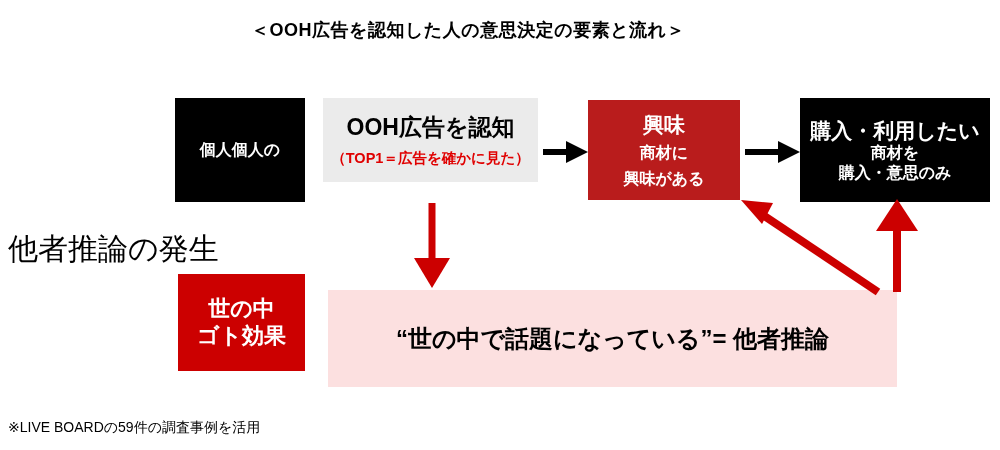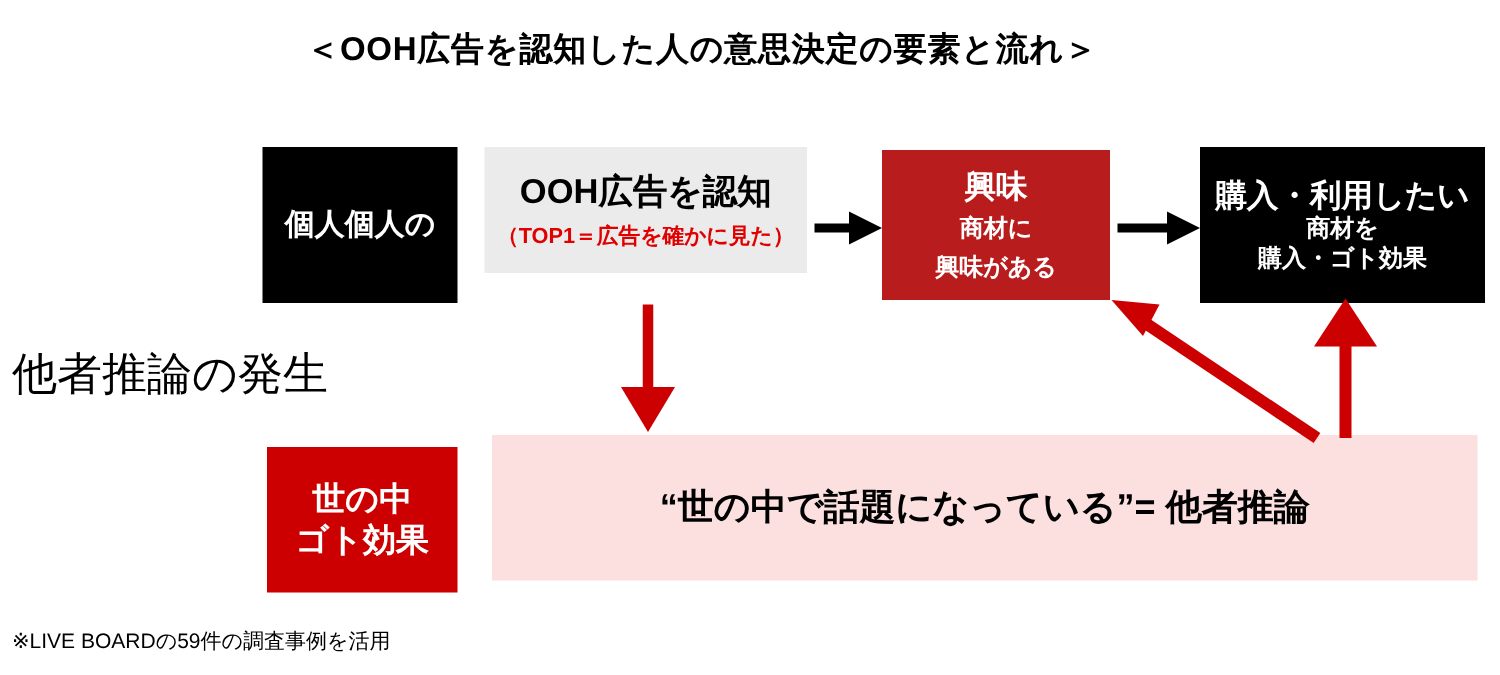--- a/index.html
+++ b/index.html
@@ -20,21 +20,21 @@
     height: 450px;
   }
   .abs { position: absolute; }
 
   
   #title {
     left: 0;
     top: 18px;
     width: 936px;
     text-align: center;
-    font-size: 22px;
+    font-size: 18px;
     font-weight: bold;
     letter-spacing: 0.5px;
     white-space: nowrap;
   }
 
   
   .box {
     box-sizing: border-box;
     display: flex;
     flex-direction: column;
@@ -43,21 +43,21 @@
     text-align: center;
     line-height: 1.22;
   }
   .box .t1 { font-weight: bold; }
   .box .t2 { font-weight: bold; }
 
   #box-individual {
     left: 175px; top: 98px; width: 130px; height: 104px;
     background: #000000; color: #ffffff;
   }
-  #box-individual .t1 { font-size: 20px; }
+  #box-individual .t1 { font-size: 16px; }
 
   #box-awareness {
     left: 323px; top: 98px; width: 215px; height: 84px;
     background: #ebebeb; color: #000000;
   }
   #box-awareness .t1 { font-size: 23px; }
   #box-awareness .t2 {
     font-size: 14.5px;
     color: #e00000;
     margin-top: 9px;
@@ -80,27 +80,27 @@
   
   #label-inference {
     left: 8px; top: 229px;
     font-size: 30px;
     font-weight: normal;
     white-space: nowrap;
   }
 
   
   #box-yononaka {
-    left: 178px; top: 298px; width: 127px; height: 97px;
+    left: 178px; top: 274px; width: 127px; height: 97px;
     background: #cc0000; color: #ffffff;
   }
   #box-yononaka .t1 { font-size: 22px; }
 
   #box-buzz {
-    left: 328px; top: 290px; width: 657px; height: 97px;
+    left: 328px; top: 290px; width: 569px; height: 97px;
     background: #fce0e0; color: #000000;
     justify-content: center;
   }
   #box-buzz .t1 { font-size: 24px; font-weight: bold; }
 
   
   #footnote {
     left: 8px; top: 419px;
     font-size: 14px;
     white-space: nowrap;
@@ -131,21 +131,21 @@
 
   <div class="abs box" id="box-interest">
     <div class="t1">興味</div>
     <div class="t2">商材に</div>
     <div class="t2">興味がある</div>
   </div>
 
   <div class="abs box" id="box-intent">
     <div class="t1">購入・利用したい</div>
     <div class="t2">商材を</div>
-    <div class="t2">購入・ゴト効果</div>
+    <div class="t2">購入・意思のみ</div>
   </div>
 
   <div class="abs" id="label-inference">他者推論の発生</div>
 
   <div class="abs box" id="box-yononaka">
     <div class="t1">世の中</div>
     <div class="t1">ゴト効果</div>
   </div>
 
   <div class="abs box" id="box-buzz">

